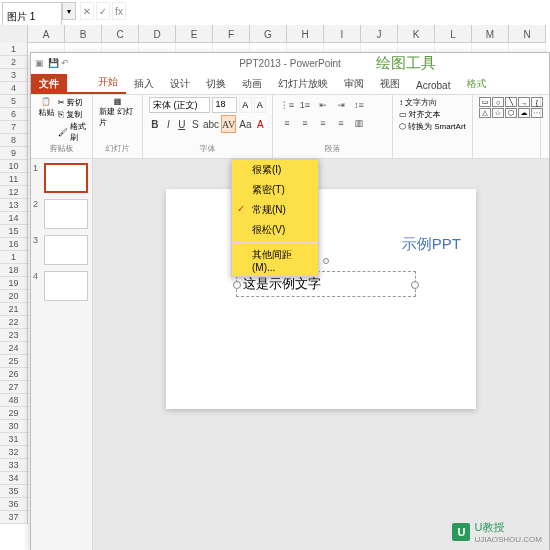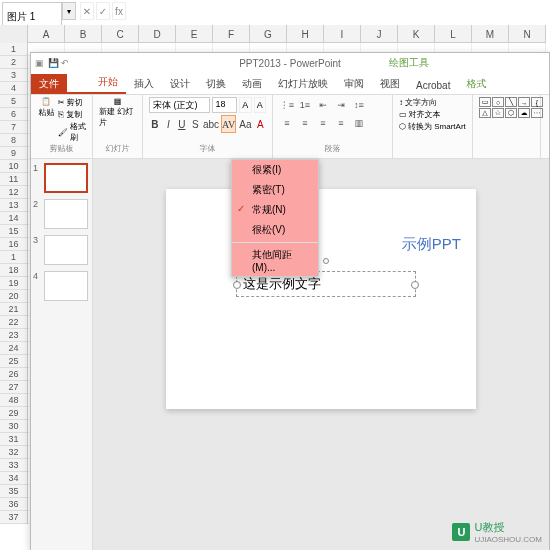--- a/index.html
+++ b/index.html
@@ -14,24 +14,24 @@
 .col-h { width: 37px; height: 18px; border-right: 1px solid #ccc; font-size: 10px; display: flex; align-items: center; justify-content: center; color: #555; }
 .row-headers { position: absolute; top: 43px; left: 0; width: 28px; background: #f3f3f3; border-right: 1px solid #ccc; }
 .row-h { height: 13px; border-bottom: 1px solid #ddd; font-size: 9px; display: flex; align-items: center; justify-content: center; color: #555; }
 .grid { position: absolute; top: 43px; left: 28px; }
 .grid-row { display: flex; }
 .grid-cell { width: 37px; height: 13px; border-right: 1px solid #eee; border-bottom: 1px solid #eee; }
 .ppt-window { position: absolute; top: 52px; left: 30px; width: 520px; height: 498px; background: #fff; border: 1px solid #bbb; box-shadow: 0 2px 8px rgba(0,0,0,0.2); }
 .ppt-titlebar { height: 20px; background: #fff; display: flex; align-items: center; justify-content: center; font-size: 10px; color: #666; position: relative; }
 .ppt-qa { position: absolute; left: 4px; display: flex; gap: 3px; }
 .ppt-qa span { width: 10px; height: 10px; font-size: 9px; color: #888; }
-.ppt-title-extra { position: absolute; right: 120px; color: #5a9b39; font-size: 10px; }
+.ppt-title-extra { position: absolute; right: 113px; color: #5a9b39; font-size: 15px; }
 .ppt-tabs { height: 22px; background: #fff; border-bottom: 1px solid #ddd; display: flex; align-items: flex-end; padding-left: 0; }
 .ppt-tab { padding: 3px 8px; font-size: 10px; color: #444; cursor: pointer; }
-.ppt-tab.file { background: #c43e1c; color: #fff; }
+.ppt-tab.file { background: #c43e1c; color: #fff; font-weight: bold; }
 .ppt-tab.active { border-bottom: 2px solid #c43e1c; color: #c43e1c; padding-left: 31px; }
 .ppt-tab.format { color: #5a9b39; }
 .ppt-ribbon { height: 64px; background: #fbfbfb; border-bottom: 1px solid #ddd; display: flex; }
 .ribbon-group { border-right: 1px solid #ddd; padding: 2px 6px; display: flex; flex-direction: column; position: relative; }
 .ribbon-group-label { font-size: 8px; color: #888; text-align: center; margin-top: auto; padding-bottom: 2px; }
 .clipboard-g { width: 62px; }
 .clip-items { display: flex; gap: 2px; }
 .clip-big { width: 24px; display: flex; flex-direction: column; align-items: center; font-size: 8px; gap: 1px; }
 .clip-small { display: flex; flex-direction: column; gap: 1px; font-size: 8px; }
 .clip-small span { display: flex; align-items: center; gap: 2px; }
@@ -60,21 +60,21 @@
 .thumb-slide { width: 44px; height: 30px; background: #fff; border: 1px solid #ccc; }
 .thumb-slide.selected { border: 2px solid #c43e1c; }
 .canvas { flex: 1; background: #e8e8e8; display: flex; align-items: flex-start; justify-content: center; padding-top: 30px; position: relative; }
 .slide-canvas { width: 310px; height: 220px; background: #fff; box-shadow: 0 2px 6px rgba(0,0,0,0.2); position: relative; }
 .sample-title { position: absolute; top: 46px; right: 15px; font-size: 15px; color: #4472c4; }
 .text-box { position: absolute; top: 82px; left: 70px; width: 180px; height: 26px; border: 1px dashed #999; display: flex; align-items: center; padding-left: 6px; font-size: 13px; font-family: "SimSun"; }
 .text-box::before, .text-box::after { content: ''; position: absolute; width: 6px; height: 6px; background: #fff; border: 1px solid #888; border-radius: 50%; }
 .text-box::before { left: -4px; top: 50%; margin-top: -3px; }
 .text-box::after { right: -4px; top: 50%; margin-top: -3px; }
 .rotate-handle { position: absolute; top: -14px; left: 50%; margin-left: -3px; width: 6px; height: 6px; border: 1px solid #888; border-radius: 50%; background: #fff; }
-.dropdown-menu { position: absolute; top: 0px; left: 138px; width: 88px; background: #fca5a5; border: 1px solid #ccc; box-shadow: 0 2px 6px rgba(0,0,0,0.3); z-index: 100; }
+.dropdown-menu { position: absolute; top: 0px; left: 138px; width: 88px; background: #fde047; border: 1px solid #ccc; box-shadow: 0 2px 6px rgba(0,0,0,0.3); z-index: 100; }
 .dd-item { padding: 3px 8px 3px 20px; font-size: 10px; position: relative; cursor: pointer; }
 .dd-item.checked::before { content: '✓'; position: absolute; left: 5px; color: #c43e1c; }
 .dd-sep { height: 1px; background: #ddd; margin: 2px 0; }
 .arrow-line { position: absolute; top: 50px; left: 200px; width: 1px; height: 90px; background: #cc0000; transform: rotate(25deg); transform-origin: top; }
 .arrow-line::after { content: ''; position: absolute; bottom: -2px; left: -3px; border: 4px solid transparent; border-top-color: #cc0000; }
 .watermark { position: absolute; bottom: 6px; right: 8px; display: flex; align-items: center; gap: 4px; font-size: 11px; color: #2a9a5a; z-index: 200; }
 .wm-icon { width: 18px; height: 18px; background: #2a9a5a; border-radius: 2px; display: flex; align-items: center; justify-content: center; color: #fff; font-size: 11px; font-weight: bold; }
 .wm-sub { font-size: 8px; color: #888; }
 </style>
 </head>

